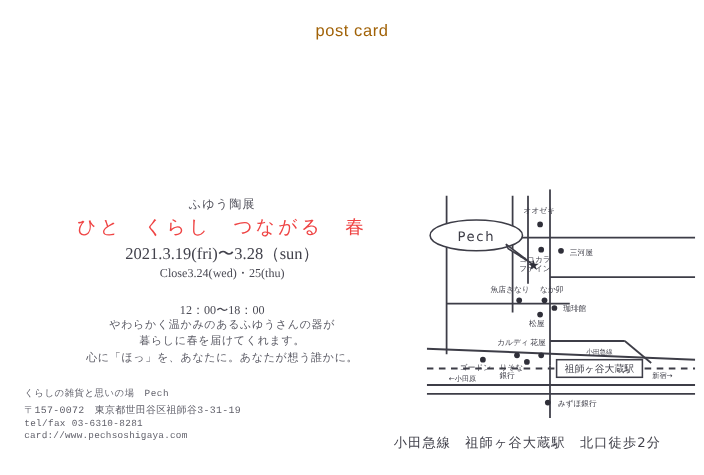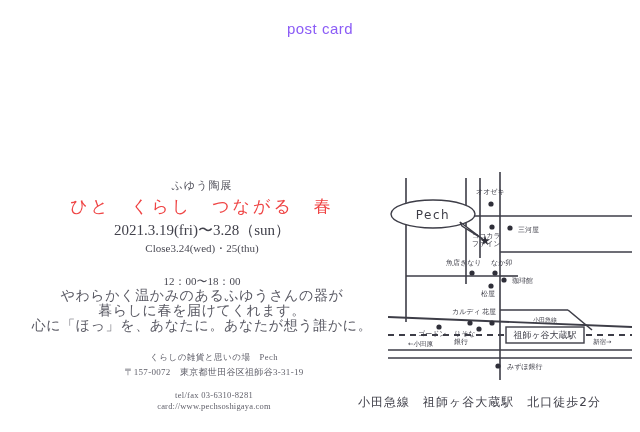--- a/index.html
+++ b/index.html
@@ -23,21 +23,21 @@
 
   
   #post-card-label {
     position: absolute;
     left: 0;
     top: 20px;
     width: 640px;
     text-align: center;
     font-size: 15px;
     letter-spacing: 0.5px;
-    color: #8b5cf6;
+    color: #a16207;
     font-family: "Liberation Sans", sans-serif;
   }
 
   
   #left-panel {
     position: absolute;
     left: 22px;
     top: 178px;
     width: 360px;
     text-align: center;
@@ -74,44 +74,44 @@
     font-size: 11px;
     color: #4a4a54;
     font-family: "Liberation Serif", serif;
   }
   #body-copy {
     position: absolute;
     left: 22px;
     top: 288px;
     width: 360px;
     text-align: center;
-    font-size: 14px;
+    font-size: 10px;
     line-height: 15px;
     letter-spacing: 0.6px;
     color: #5a5a64;
     font-family: "DejaVu Sans", sans-serif;
   }
   #shop-info {
     position: absolute;
-    left: 34px;
+    left: 22px;
     top: 352px;
     width: 360px;
-    text-align: center;
+    text-align: left;
     color: #5f5f69;
-    font-family: Liberation Serif, serif;
+    font-family: Liberation Mono, monospace;
   }
   .shop-name {
     font-size: 8.5px;
     letter-spacing: 0.5px;
     margin-bottom: 2px;
   }
   .shop-addr {
     font-size: 9px;
     letter-spacing: 0.3px;
-    margin-bottom: 11px;
+    margin-bottom: 1px;
   }
   .shop-tel {
     font-size: 8.5px;
     letter-spacing: 0.3px;
     margin-bottom: 1px;
   }
   .shop-url {
     font-size: 8.5px;
     letter-spacing: 0.2px;
   }

